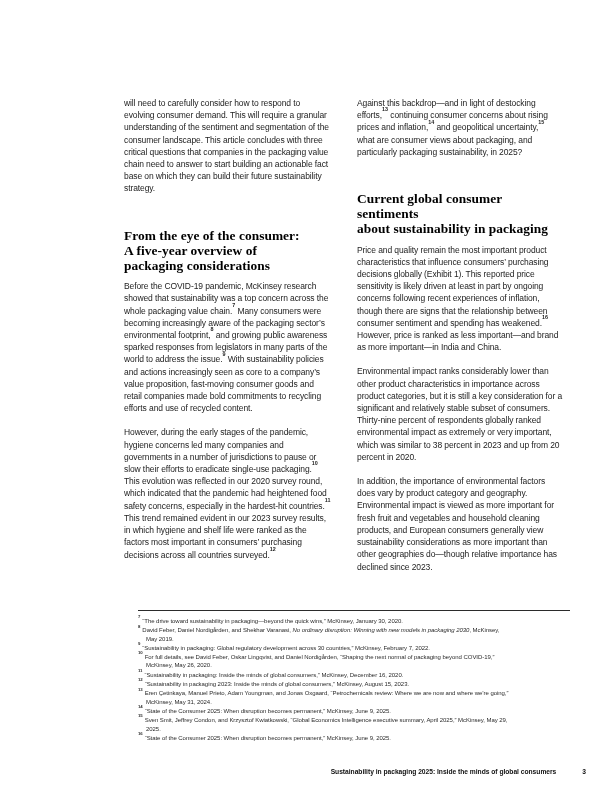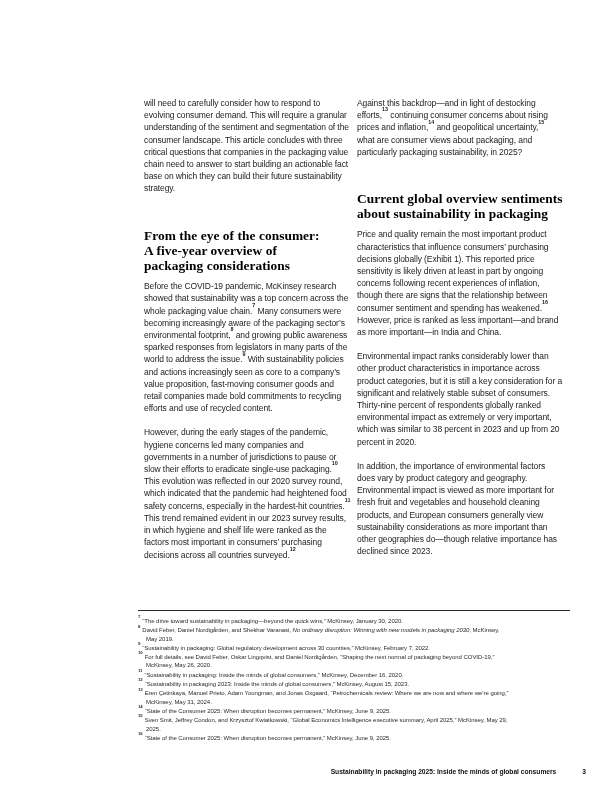--- a/index.html
+++ b/index.html
@@ -7,21 +7,21 @@
     width: 612px; height: 792px;
     background: #ffffff;
     position: relative;
     overflow: hidden;
     font-family: "Liberation Sans", "DejaVu Sans", sans-serif;
     color: #232323;
   }
   .sheet { position: absolute; inset: 0; background: #ffffff; }
 
   .col { position: absolute; top: 97px; }
-  .col-left  { left: 144px; width: 207px; }
+  .col-left  { left: 124px; width: 207px; }
   .col-right { left: 357px; width: 206px; }
 
   .body-para {
     font-size: 8.5px;
     line-height: 12.2px;
     letter-spacing: -0.1px;
     margin: 0 0 12px 0;
     color: #232323;
     text-align: left;
   }
@@ -93,21 +93,21 @@
     <p class="body-para">will need to carefully consider how to respond to evolving consumer demand. This will require a granular understanding of the sentiment and segmentation of the consumer landscape. This article concludes with three critical questions that companies in the packaging value chain need to answer to start building an actionable fact base on which they can build their future sustainability strategy.</p>
     <h2 class="section-heading">From the eye of the consumer:
 A five-year overview of
 packaging considerations</h2>
     <p class="body-para">Before the COVID-19 pandemic, McKinsey research showed that sustainability was a top concern across the whole packaging value chain.<sup>7</sup> Many consumers were becoming increasingly aware of the packaging sector’s environmental footprint,<sup>8</sup> and growing public awareness sparked responses from legislators in many parts of the world to address the issue.<sup>9</sup> With sustainability policies and actions increasingly seen as core to a company’s value proposition, fast-moving consumer goods and retail companies made bold commitments to recycling efforts and use of recycled content.</p>
     <p class="body-para">However, during the early stages of the pandemic, hygiene concerns led many companies and governments in a number of jurisdictions to pause or slow their efforts to eradicate single-use packaging.<sup>10</sup> This evolution was reflected in our 2020 survey round, which indicated that the pandemic had heightened food safety concerns, especially in the hardest-hit countries.<sup>11</sup> This trend remained evident in our 2023 survey results, in which hygiene and shelf life were ranked as the factors most important in consumers’ purchasing decisions across all countries surveyed.<sup>12</sup></p>
   </div>
 
   <div class="col col-right">
     <p class="body-para">Against this backdrop—and in light of destocking efforts,<sup>13</sup> continuing consumer concerns about rising prices and inflation,<sup>14</sup> and geopolitical uncertainty,<sup>15</sup> what are consumer views about packaging, and particularly packaging sustainability, in 2025?</p>
-    <h2 class="section-heading">Current global overview sentiments
+    <h2 class="section-heading">Current global consumer sentiments
 about sustainability in packaging</h2>
     <p class="body-para">Price and quality remain the most important product characteristics that influence consumers’ purchasing decisions globally (Exhibit 1). This reported price sensitivity is likely driven at least in part by ongoing concerns following recent experiences of inflation, though there are signs that the relationship between consumer sentiment and spending has weakened.<sup>16</sup> However, price is ranked as less important—and brand as more important—in India and China.</p>
     <p class="body-para">Environmental impact ranks considerably lower than other product characteristics in importance across product categories, but it is still a key consideration for a significant and relatively stable subset of consumers. Thirty-nine percent of respondents globally ranked environmental impact as extremely or very important, which was similar to 38 percent in 2023 and up from 20 percent in 2020.</p>
     <p class="body-para">In addition, the importance of environmental factors does vary by product category and geography. Environmental impact is viewed as more important for fresh fruit and vegetables and household cleaning products, and European consumers generally view sustainability considerations as more important than other geographies do—though relative importance has declined since 2023.</p>
   </div>
 
   <div class="footnotes">
     <div class="footnote"><sup>7</sup><span>“The drive toward sustainability in packaging—beyond the quick wins,” McKinsey, January 30, 2020.</span></div>
     <div class="footnote"><sup>8</sup><span>David Feber, Daniel Nordigården, and Shekhar Varanasi, <em>No ordinary disruption: Winning with new models in packaging 2030</em>, McKinsey,
 May 2019.</span></div>

